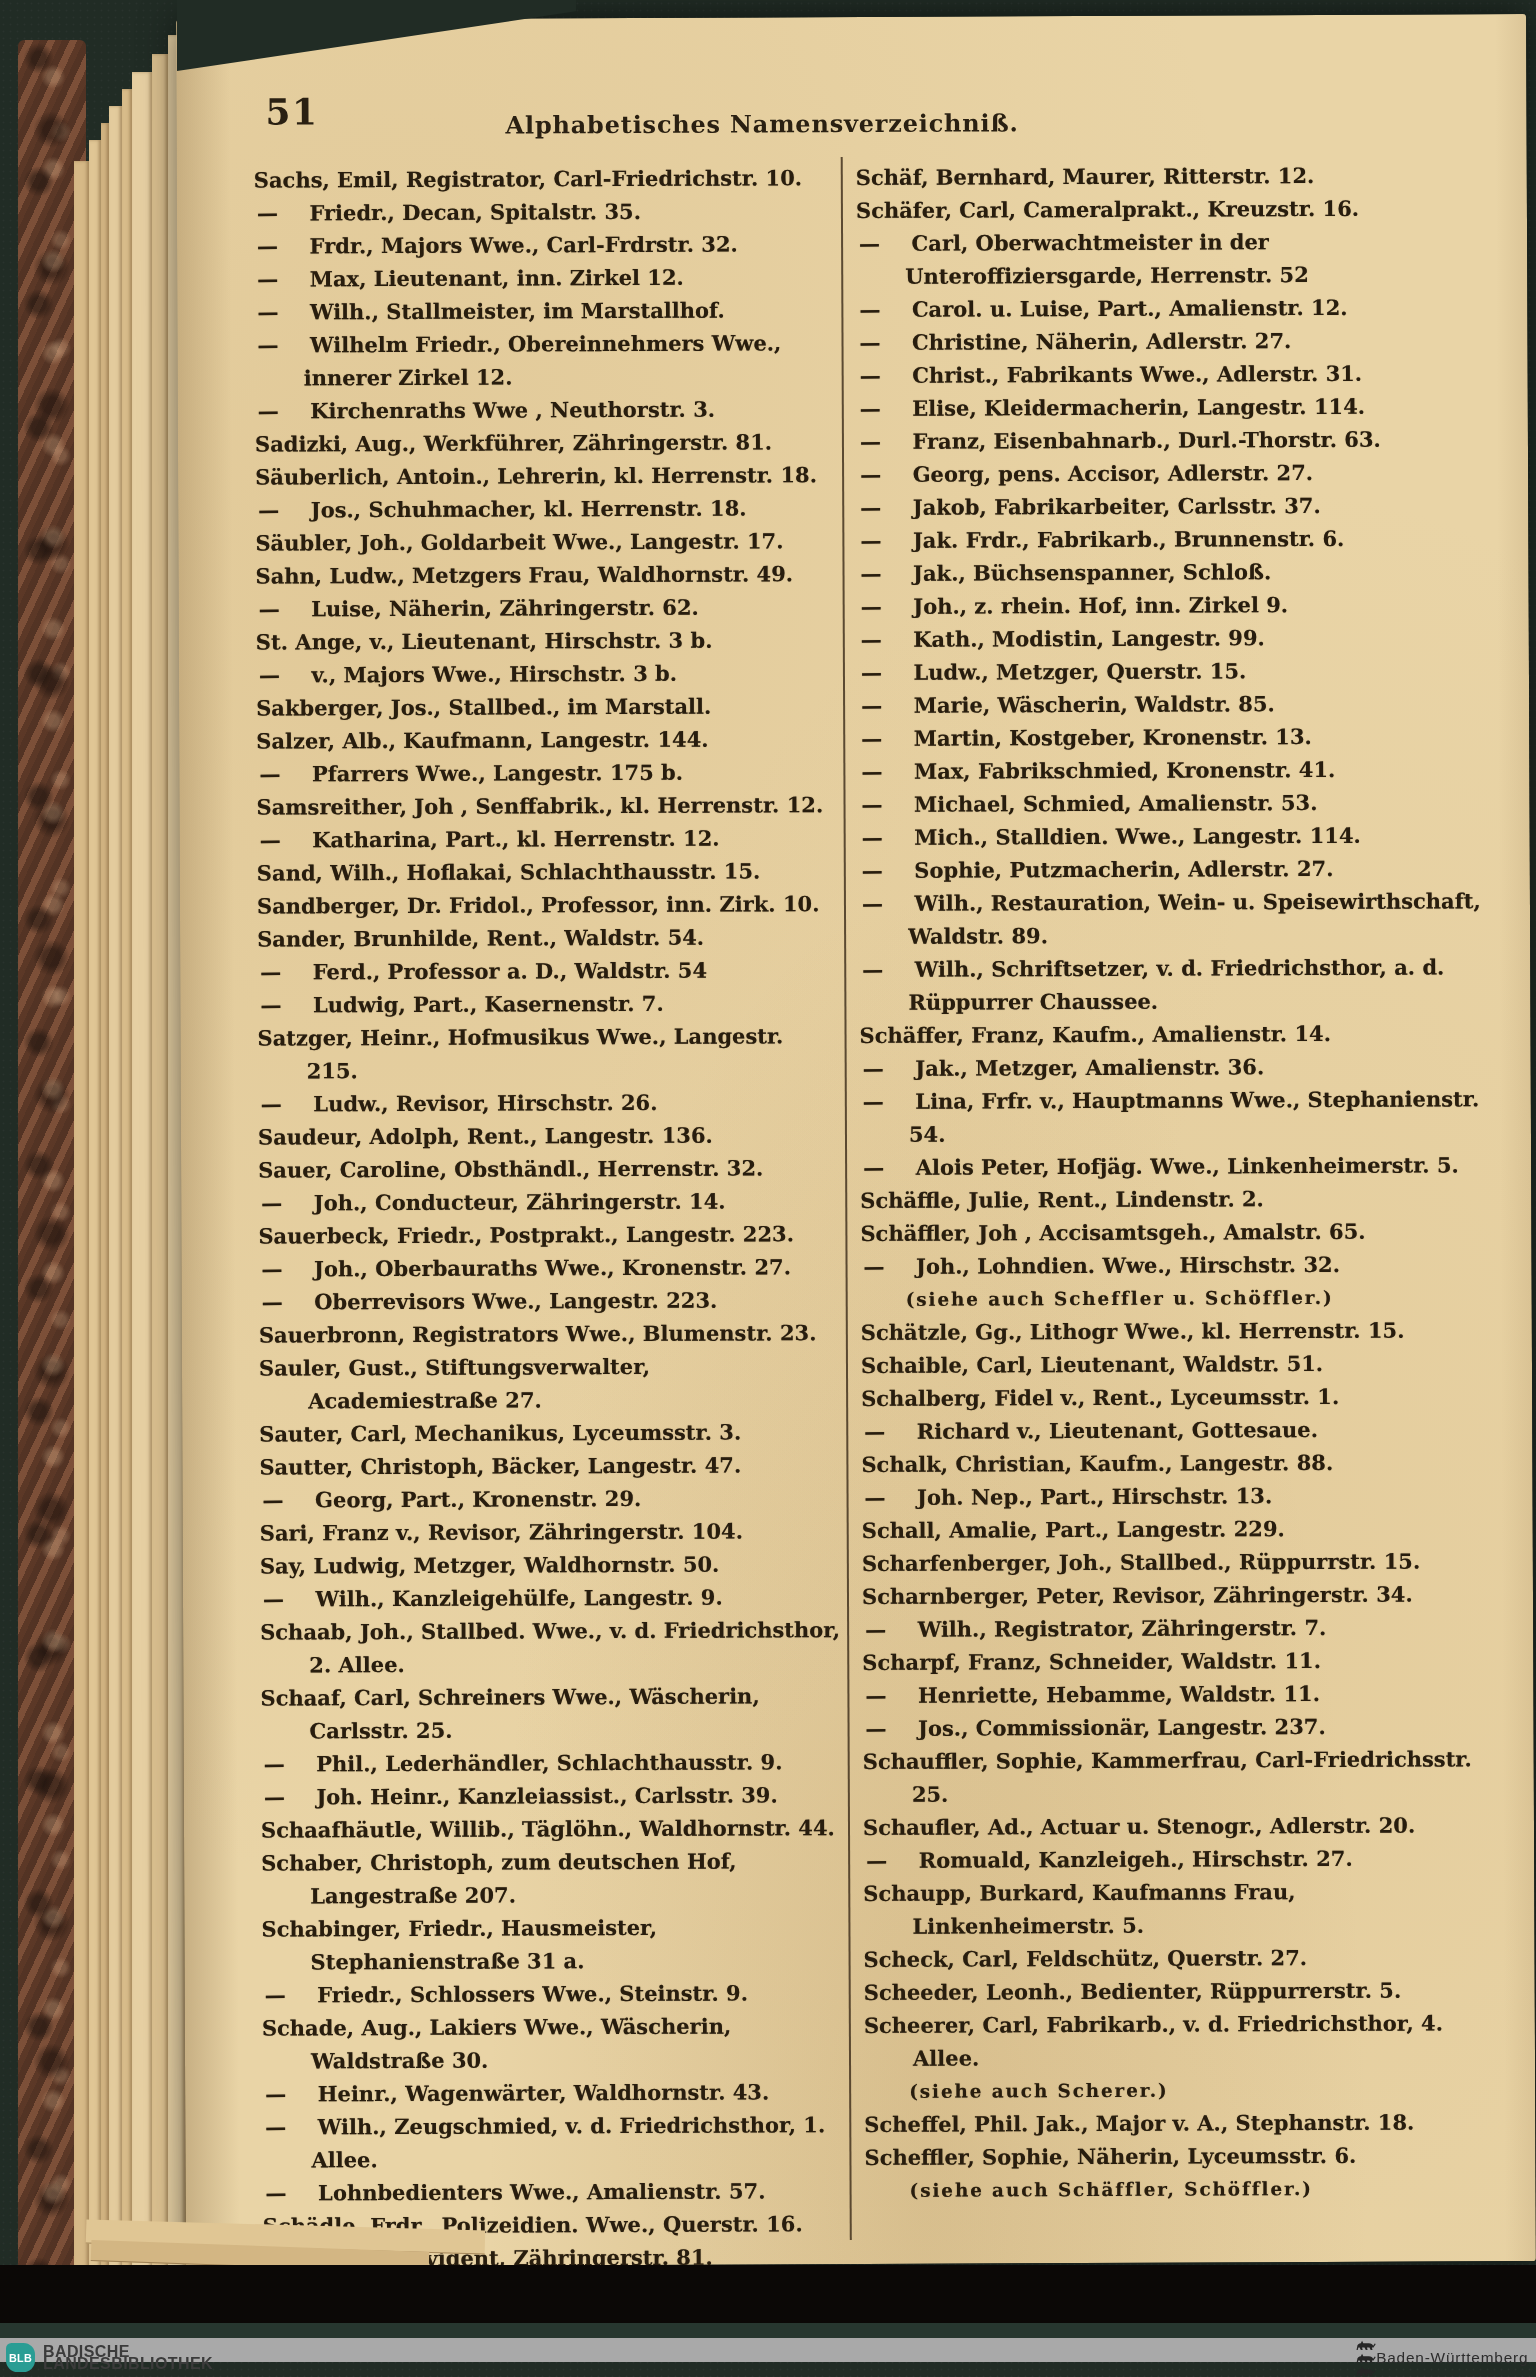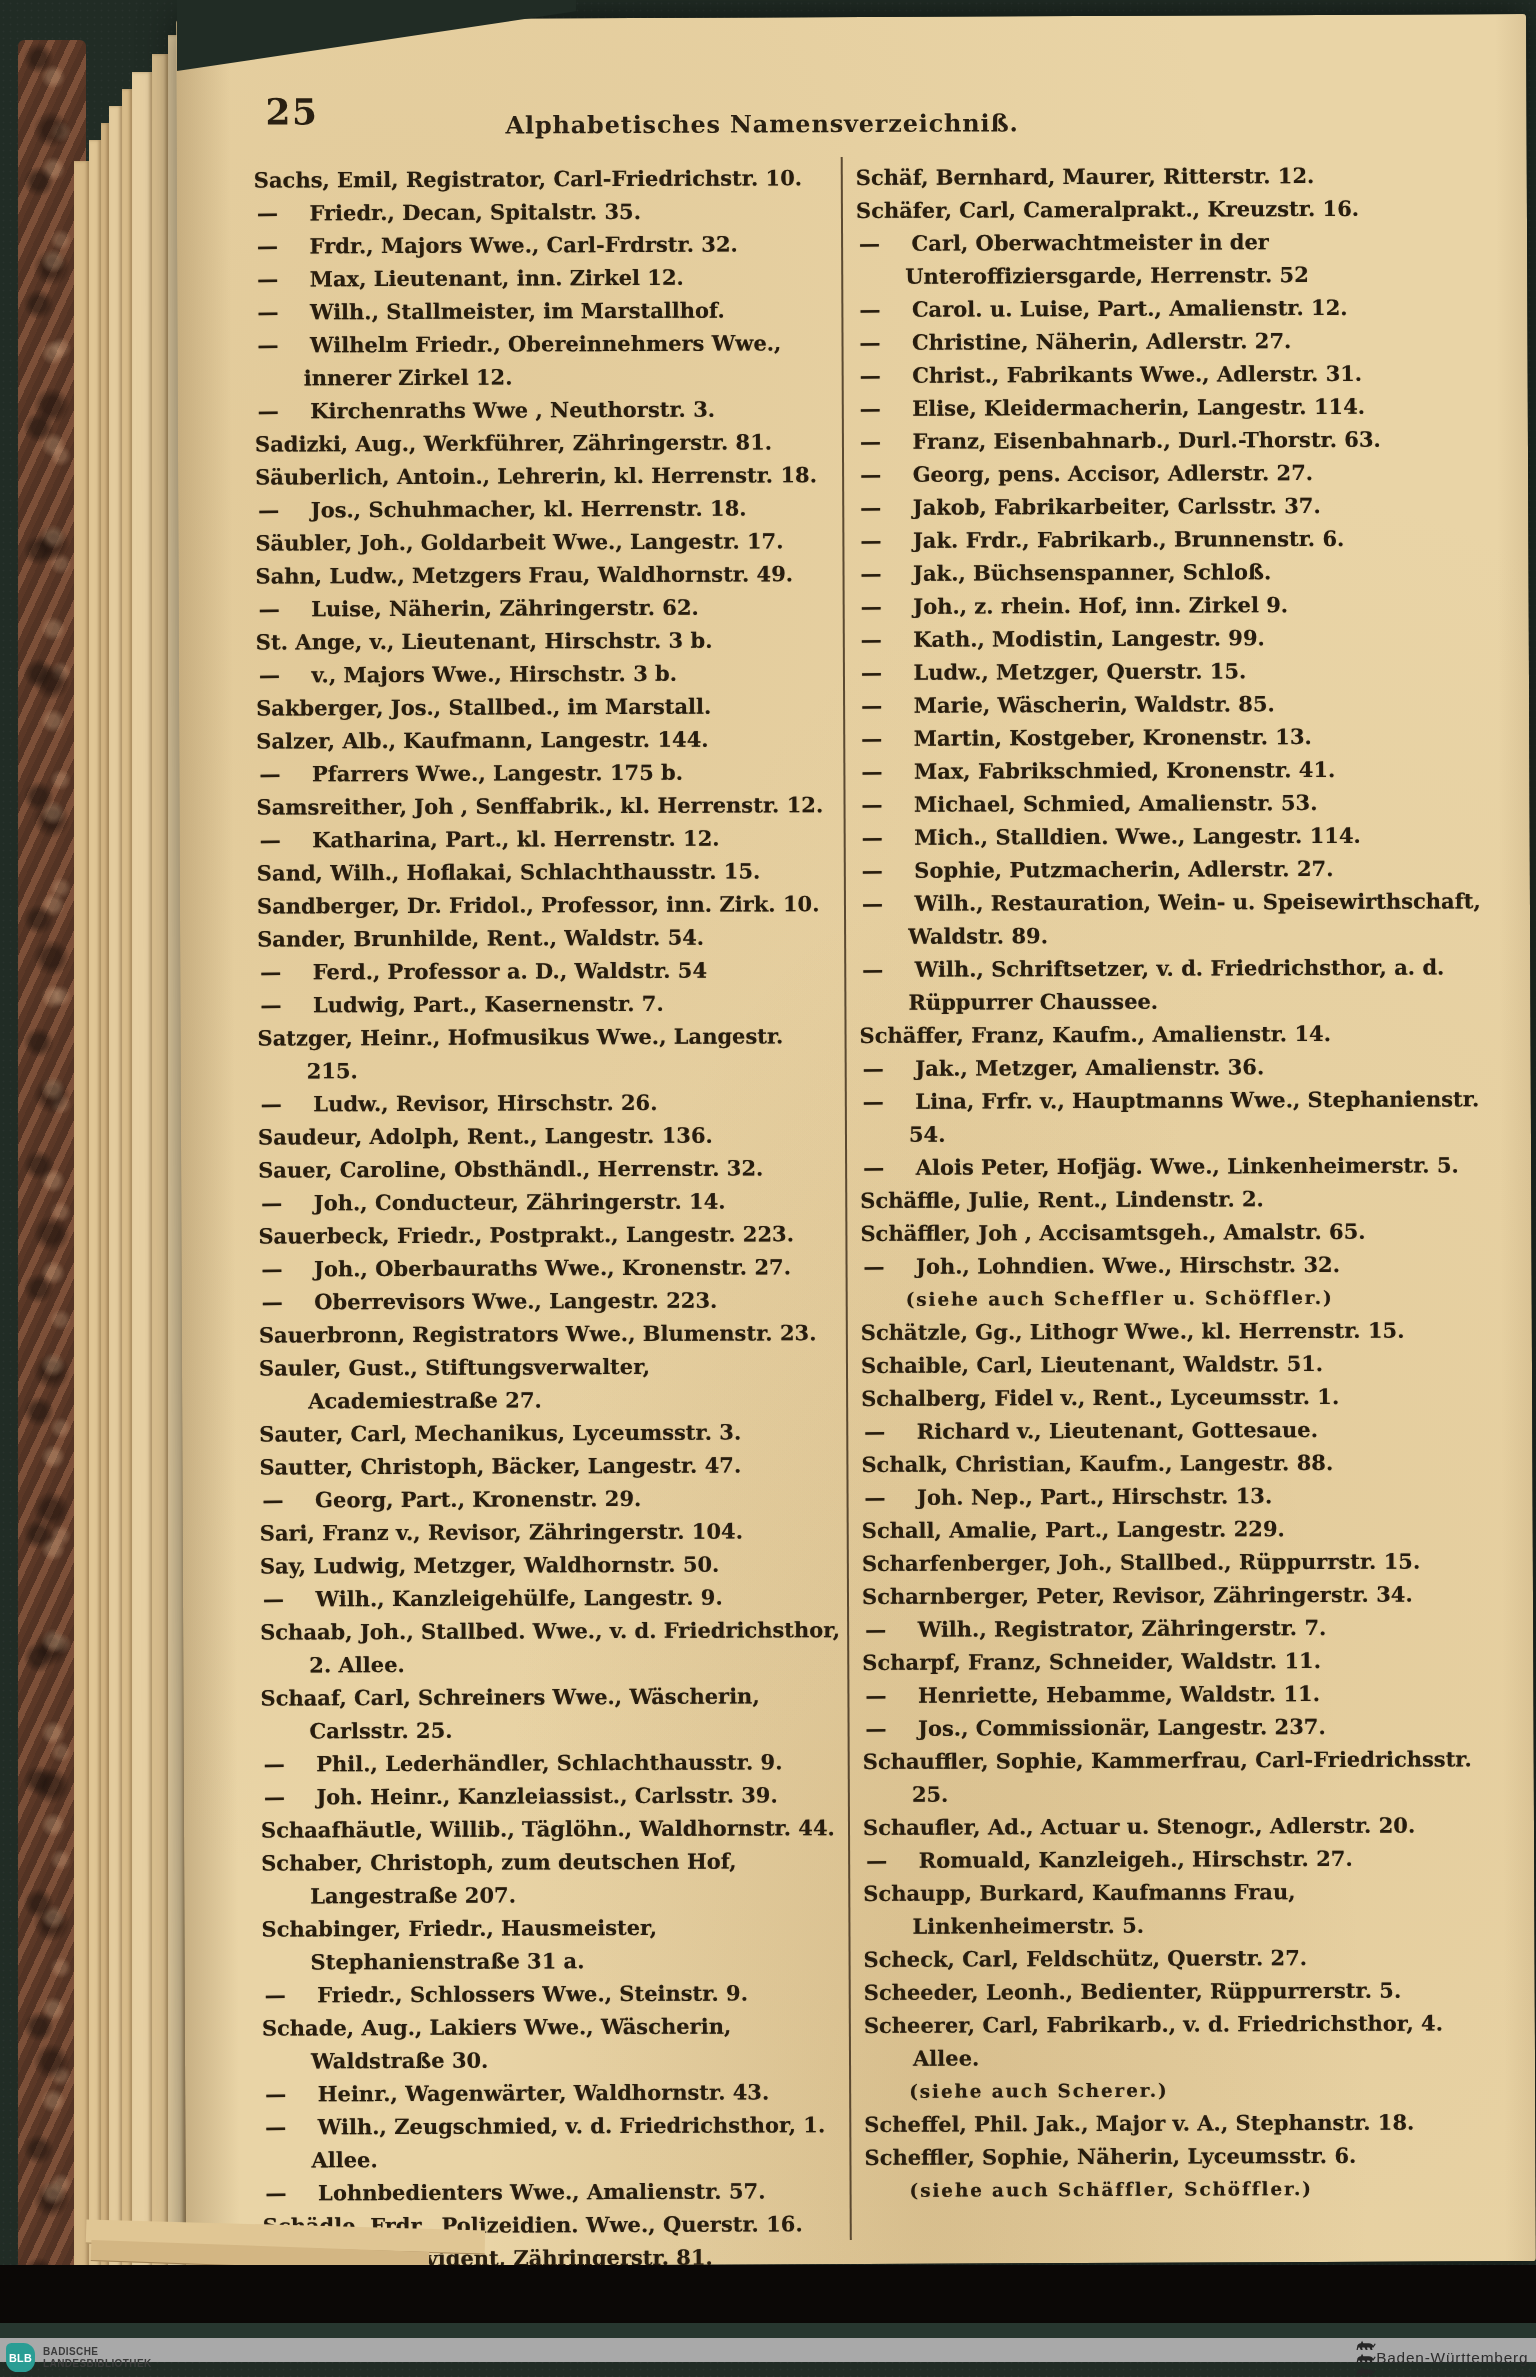--- a/index.html
+++ b/index.html
@@ -62,21 +62,21 @@
   
   .book-bottom{position:absolute;left:0;top:2265px;width:100%;height:58px;background:#0b0806}
   .felt{position:absolute;left:0;top:2323px;width:100%;height:14.6px;background:#27372f}
 
   
   .bar{position:absolute;left:0;top:2338px;width:100%;height:24px;background:#a9a9a9;
     font-family:"Liberation Sans", sans-serif;}
   .blb-logo{position:absolute;left:6.1px;top:5.4px;width:29px;height:29px;background:#2a9d94;
     border-radius:5.4px 11.5px 11.5px 11.5px;color:#fff;font-weight:700;font-size:10.8px;
     display:flex;align-items:center;justify-content:center;letter-spacing:0.4px}
-  .blb-name{position:absolute;left:43px;top:7.7px;color:#3b3b3b;font-weight:700;font-size:10px;line-height:12.3px;letter-spacing:0.4px}
+  .blb-name{position:absolute;left:43px;top:7.7px;color:#3b3b3b;font-weight:700;font-size:16px;line-height:12.3px;letter-spacing:0.4px}
   .bw{position:absolute;right:7.7px;top:0;height:40px;display:flex;align-items:center;}
   .bw-lions{display:flex;flex-direction:column;gap:0.8px}
   .bw-lions svg{display:block}
   .bw-name{color:#2d2d2d;font-size:15.4px;letter-spacing:0.8px}
 </style>
 </head>
 <body>
 
 <div class="photo">
 
@@ -85,21 +85,21 @@
   <div class="sheet s1"></div>
   <div class="sheet s2"></div>
   <div class="sheet s3"></div>
   <div class="sheet s4"></div>
   <div class="sheet s5"></div>
   <div class="sheet s6"></div>
   <div class="sheet s7"></div>
   <div class="sheet s8"></div>
 
   <div class="page">
-    <div class="pageno">25</div>
+    <div class="pageno">51</div>
     <div class="ptitle">Alphabetisches Namensverzeichniß.</div>
 
     <div class="divider"></div>
 
     <div class="col col-left">
         <div class="entry">Sachs, Emil, Registrator, Carl-Friedrichstr. 10.</div>
         <div class="entry dash">—  Friedr., Decan, Spitalstr. 35.</div>
         <div class="entry dash">—  Frdr., Majors Wwe., Carl-Frdrstr. 32.</div>
         <div class="entry dash">—  Max, Lieutenant, inn. Zirkel 12.</div>
         <div class="entry dash">—  Wilh., Stallmeister, im Marstallhof.</div>

